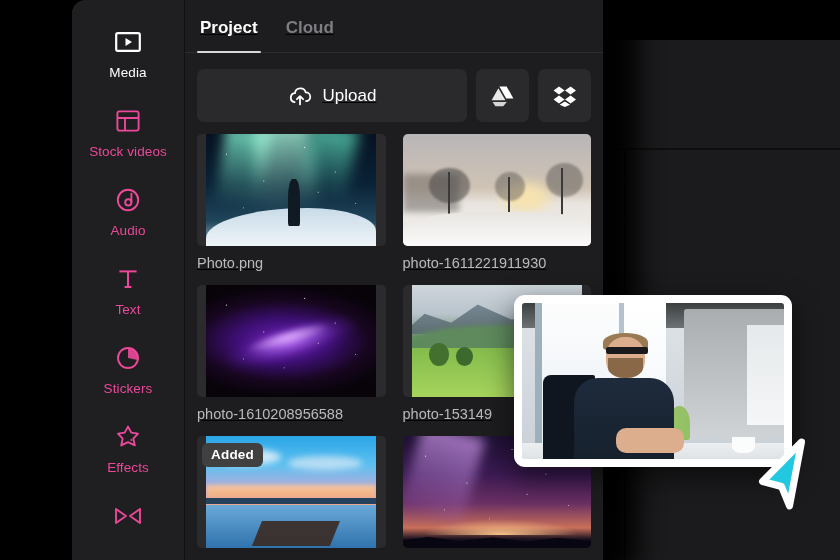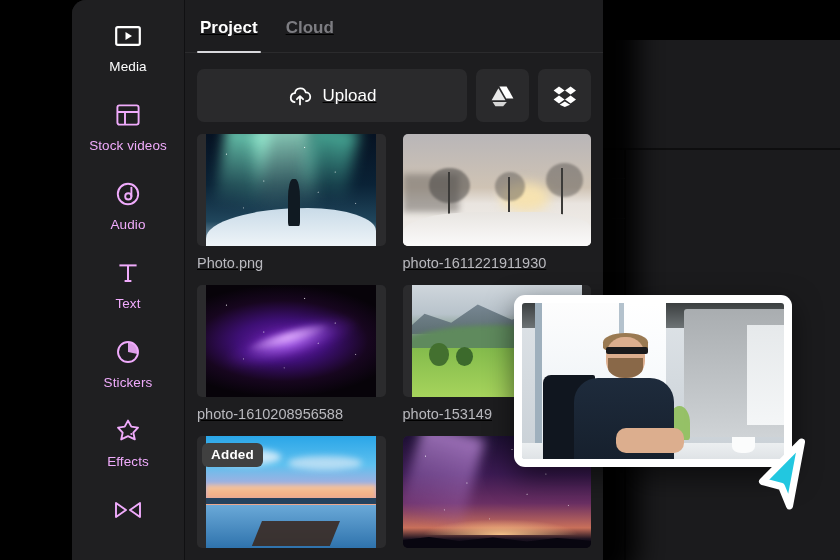--- a/index.html
+++ b/index.html
@@ -48,27 +48,27 @@
     border-top-left-radius: 14px;
     overflow: hidden;
     display: flex;
   }
 
   
   .sidebar {
     width: 113px; flex: 0 0 113px; height: 100%;
     background: #1f1f21;
     border-right: 1px solid #101012;
-    padding-top: 12px;
+    padding-top: 18px;
     display: flex; flex-direction: column; align-items: center;
   }
   .side-item {
     width: 100%; padding: 9px 4px 8px; margin-bottom: 8px;
     display: flex; flex-direction: column; align-items: center;
-    color: #f0abfc; cursor: pointer; user-select: none;
+    color: #ec4899; cursor: pointer; user-select: none;
   }
   .side-item.active { color: #ffffff; }
   .side-ico { height: 30px; display: flex; align-items: center; justify-content: center; }
   .side-ico svg { display: block; }
   .side-label {
     margin-top: 7px; font-size: 13.5px; line-height: 17px; text-align: center;
     letter-spacing: .1px;
   }
   .side-item.partial { margin-bottom: 0; padding-bottom: 0; }
 

